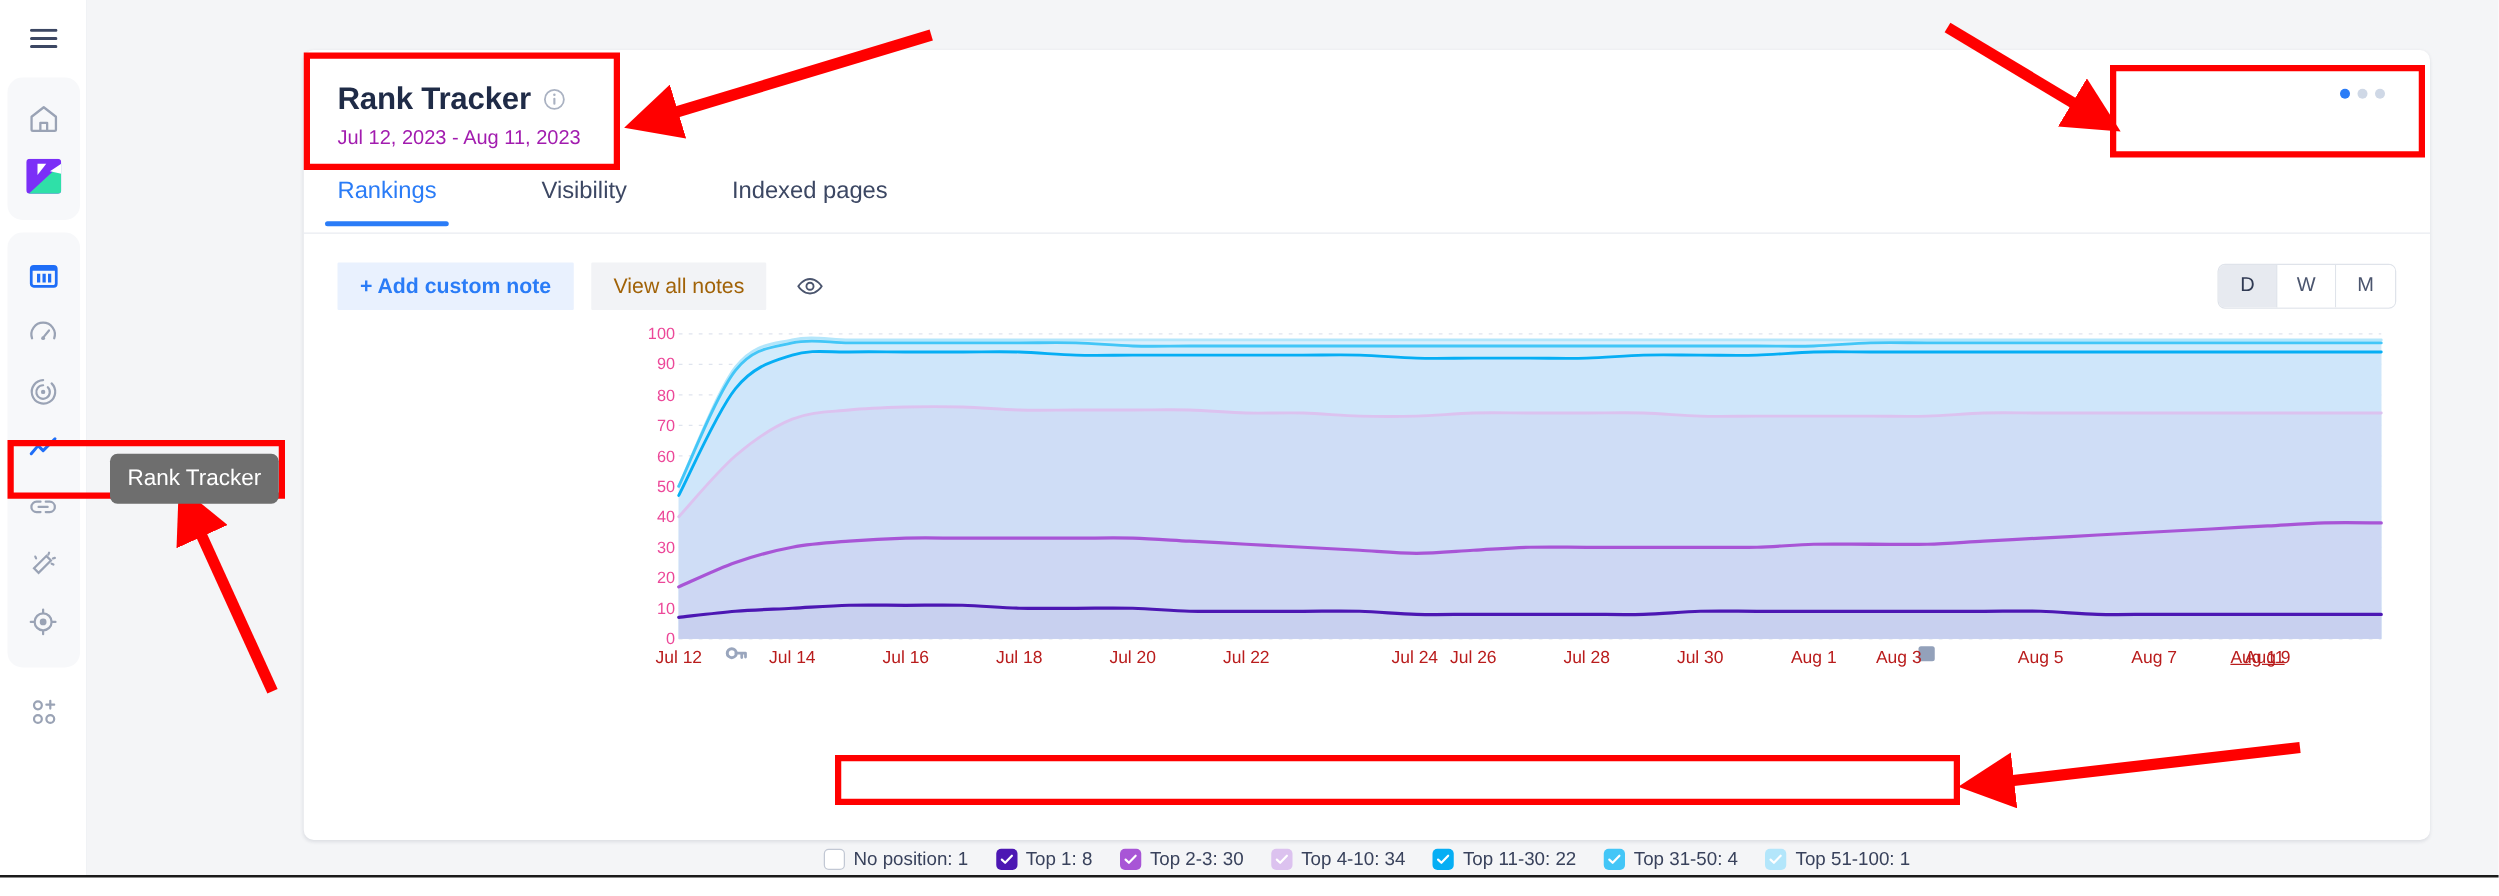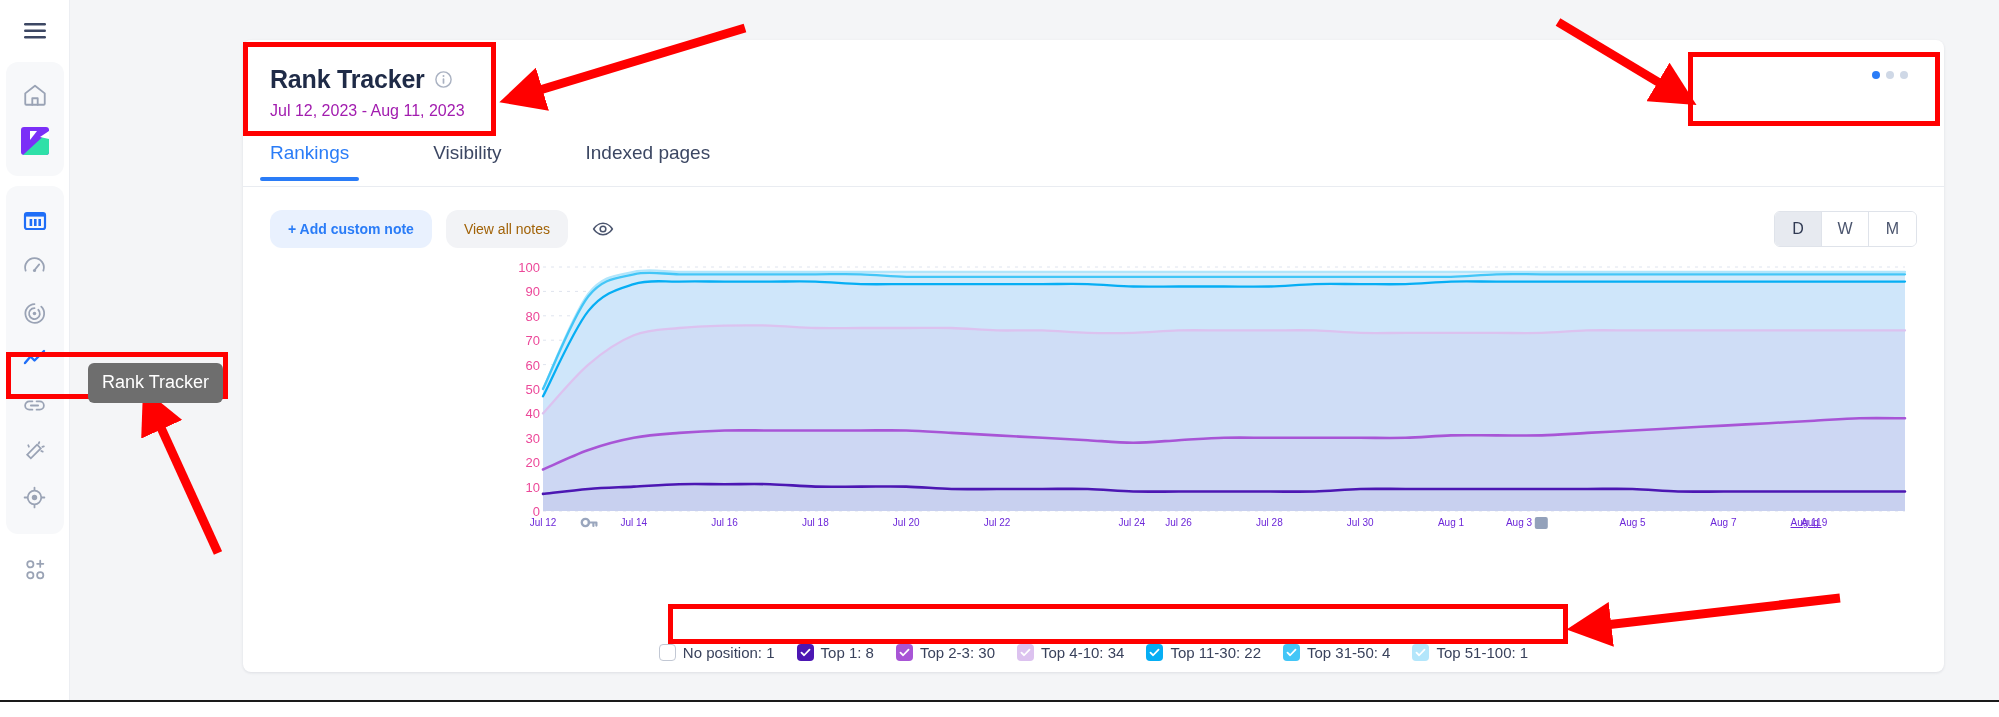--- a/index.html
+++ b/index.html
@@ -72,22 +72,22 @@
     content: ""; position: absolute; left: -10px; right: -10px; bottom: -1px;
     height: 4px; background: #2a7cf7; border-radius: 2px;
   }
 
   
   .toolbar {
     display: flex; align-items: center;
     padding: 21px 27px 0 27px; height: 62px;
   }
   .btn-soft {
-    height: 38px; padding: 0 18px; border-radius: 12px;
-    display: flex; align-items: center; font-size: 14px; cursor: pointer;
+    height: 38px; padding: 0 18px; border-radius: 1px;
+    display: flex; align-items: center; font-size: 17px; cursor: pointer;
     border: none;
   }
   .btn-add { background: #e9f1fe; color: #2a7cf7; font-weight: bold; }
   .btn-view { background: #f2f3f6; color: #a16207; margin-left: 14px; }
   .eye-btn { margin-left: 20px; width: 30px; height: 30px; display:flex;
      align-items:center; justify-content:center; cursor:pointer; }
   .dwm {
     margin-left: auto; display: flex; border: 1px solid #dfe3ea;
     border-radius: 6px; overflow: hidden; height: 36px;
   }
@@ -102,30 +102,30 @@
   
   .chart-wrap { position: relative; margin: 10px 0 0 0; height: 340px; }
   .chart-svg { position: absolute; left: 0; top: 0; }
   .ylabel {
     position: absolute; right: 0; font-size: 13px; color: #ec4899;
     width: 40px; text-align: right; transform: translateY(-50%);
   }
   .ylabels { position: absolute; left: 255px; top: 0; width: 42px; height: 260px; }
   .xlabels { position: absolute; left: 0; top: 0; width: 1701px; }
   .xlabel {
-    position: absolute; font-size: 10px; color: #6d28d9;
+    position: absolute; font-size: 14px; color: #b91c1c;
     transform: translateX(-50%); white-space: nowrap;
   }
 
   
   .legend {
     position: absolute; left: 0; top: 604px; width: 1701px;
     display: flex; justify-content: center; align-items: center;
   }
-  .legend-inner { display: flex; align-items: flex-start; gap: 22px; }
+  .legend-inner { display: flex; align-items: flex-start; gap: 22px; margin-top: 35px; }
   .leg-item { display: flex; align-items: center; gap: 7px; cursor: pointer; }
   .leg-box {
     width: 17px; height: 17px; border-radius: 4px;
     display: flex; align-items: center; justify-content: center;
     flex: 0 0 auto;
   }
   .leg-box.off { border: 1.6px solid #c2c8d4; background: #ffffff; }
   .leg-check { width: 11px; height: 11px; display:block; }
   .leg-text { font-size: 15px; color: #39425c; white-space: nowrap; }
 

